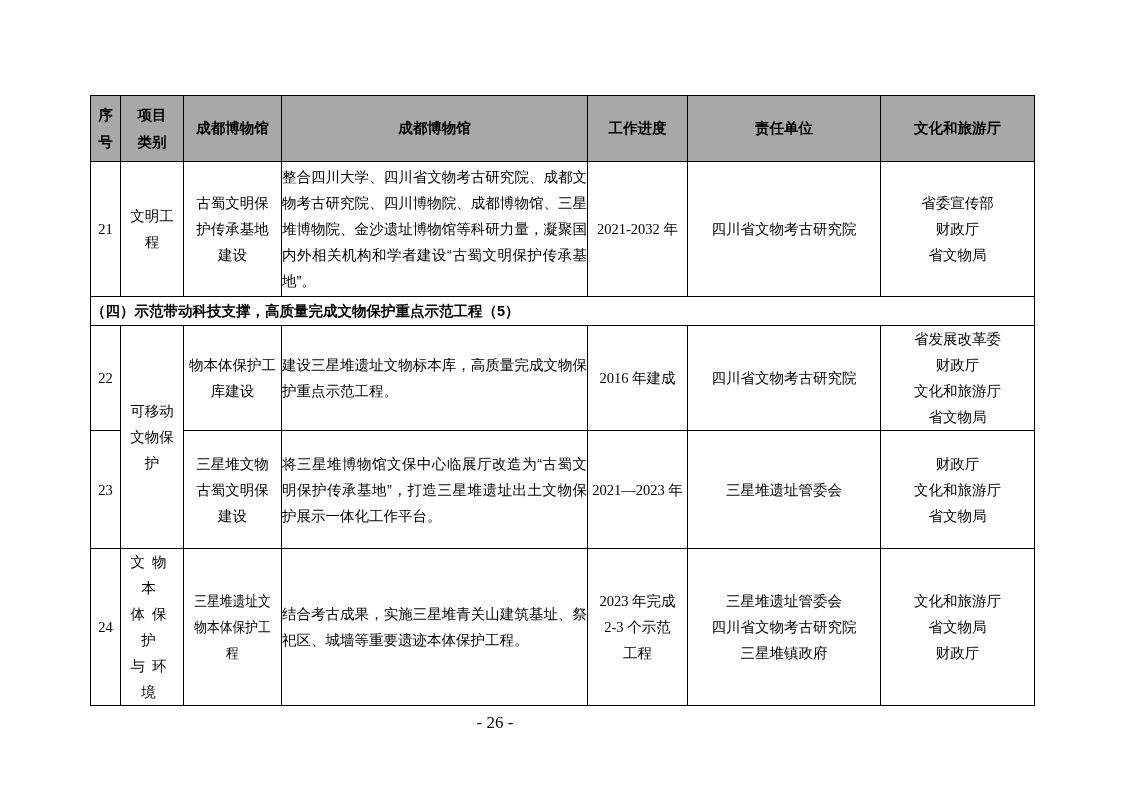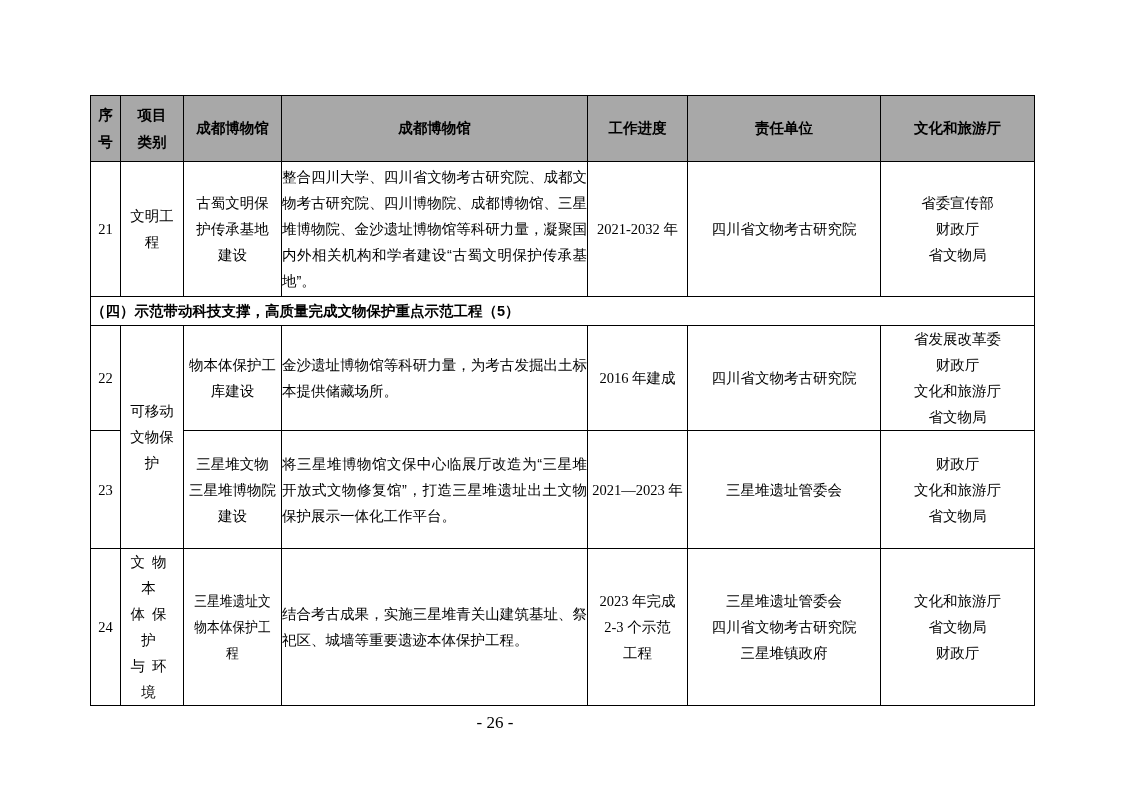--- a/index.html
+++ b/index.html
@@ -112,35 +112,35 @@
       <td colspan="7">（四）示范带动科技支撑，高质量完成文物保护重点示范工程（5）</td>
     </tr>
 
     <tr class="h104">
       <td class="center ser">22</td>
       <td class="center" rowspan="2">可移动
 文物保
 护</td>
       <td class="center">物本体保护工
 库建设</td>
-      <td class="content">金沙遗址博物馆等科研力量，为考古发掘出土标本提供储藏场所。</td>
+      <td class="content">建设三星堆遗址文物标本库，高质量完成文物保护重点示范工程。</td>
       <td class="center ser">2016 年建成</td>
       <td class="center">四川省文物考古研究院</td>
       <td class="center">省发展改革委
 财政厅
 文化和旅游厅
 省文物局</td>
     </tr>
 
     <tr class="h118">
       <td class="center ser">23</td>
       <td class="center">三星堆文物
-三星堆博物院
+古蜀文明保
 建设</td>
-      <td class="content">将三星堆博物馆文保中心临展厅改造为“三星堆开放式文物修复馆”，打造三星堆遗址出土文物保护展示一体化工作平台。</td>
+      <td class="content">将三星堆博物馆文保中心临展厅改造为“古蜀文明保护传承基地”，打造三星堆遗址出土文物保护展示一体化工作平台。</td>
       <td class="center ser">2021—2023 年</td>
       <td class="center">三星堆遗址管委会</td>
       <td class="center">财政厅
 文化和旅游厅
 省文物局</td>
     </tr>
 
     <tr class="h85">
       <td class="center ser">24</td>
       <td class="center spread">文物本

